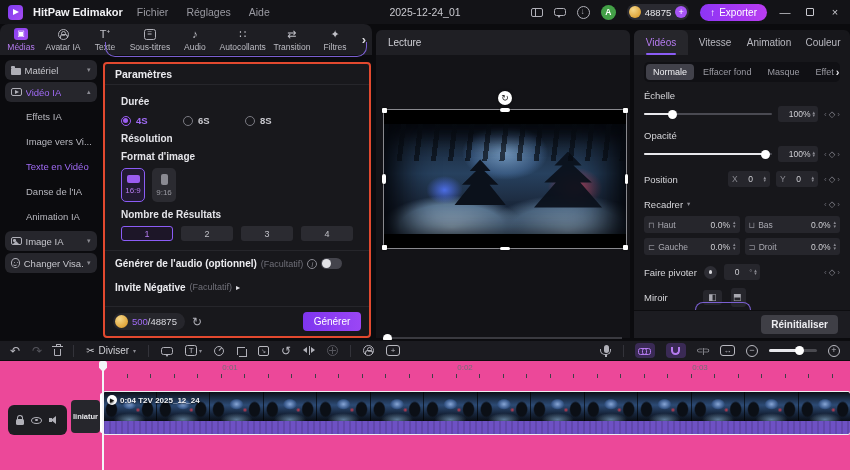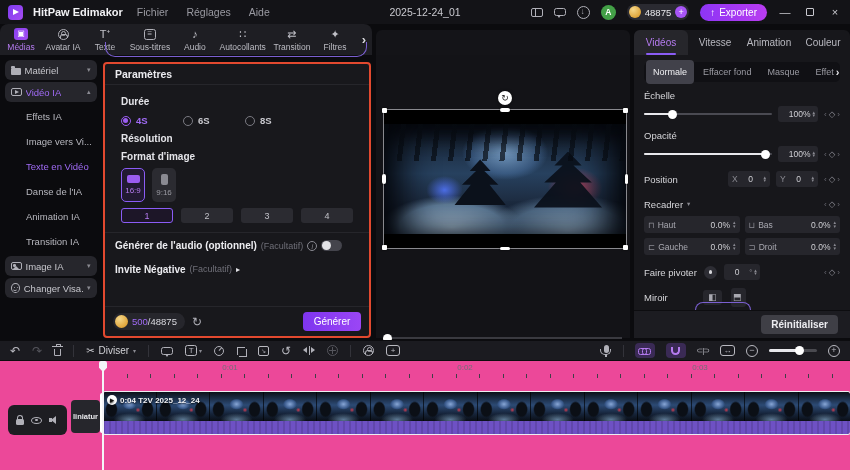--- a/index.html
+++ b/index.html
@@ -143,21 +143,21 @@
     linear-gradient(#cfcfd4,#cfcfd4) 100% 100%/4px 1.2px no-repeat,linear-gradient(#cfcfd4,#cfcfd4) 100% 100%/1.2px 4px no-repeat;}
 
   
   #propspanel{left:634px;top:30px;width:216px;height:280px;background:#17171b;border-radius:6px 6px 0 0;}
   .rp-tabs{height:25px;display:flex;align-items:stretch;}
   .rp-tab{flex:1;display:flex;align-items:center;justify-content:center;font-size:10px;color:#b9b9c0;position:relative;}
   .rp-tab.active{background:#26262b;border-radius:6px 6px 0 0;color:#b57bf0;}
   .rp-tab.active::after{content:"";position:absolute;bottom:0;left:12px;right:12px;height:2px;background:#8b5cf6;border-radius:1px;}
   .rp-content{padding:7px 10px 0 10px;}
   .subtabs{height:20px;background:#101014;border-radius:5px;display:flex;align-items:center;padding:2px;gap:2px;}
-  .subtab{flex:none;padding:12px 7px;height:16px;display:flex;align-items:center;font-size:9px;color:#9a9aa2;border-radius:4px;white-space:nowrap;}
+  .subtab{flex:none;padding:4px 7px;height:16px;display:flex;align-items:center;font-size:9px;color:#9a9aa2;border-radius:4px;white-space:nowrap;}
   .subtab.active{background:#41414a;color:#f0f0f3;}
   .subtab-more{margin-left:auto;color:#e8e8ec;font-size:11px;font-weight:bold;}
   .rp-label{color:#d6d6da;font-size:9.5px;margin-top:8px;}
   .slider-row{display:flex;align-items:center;gap:6px;margin-top:5px;height:16px;}
   .slider{flex:1;height:2.5px;background:#4a4a52;border-radius:2px;position:relative;}
   .slider .fill{position:absolute;left:0;top:0;bottom:0;background:#e8e8ec;border-radius:2px;}
   .slider .knob{position:absolute;top:-3.2px;width:9px;height:9px;border-radius:50%;background:#fff;}
   .valbox{width:40px;height:16px;background:#26262c;border-radius:3px;display:flex;align-items:center;padding:0 3px;gap:2px;}
   .valbox .v{flex:1;text-align:right;font-size:8.5px;color:#cfcfd4;}
   .spin{display:flex;flex-direction:column;line-height:3.5px;font-size:5px;color:#8a8a92;}
@@ -347,21 +347,20 @@
     <div class="sb-pill purple">
       <span class="ic i-clap"></span>
       <span class="lbl">Vidéo IA</span>
       <span class="chev">▴</span>
     </div>
     <div class="sb-item">Effets IA</div>
     <div class="sb-item">Image vers Vi...</div>
     <div class="sb-item active">Texte en Vidéo</div>
     <div class="sb-item">Danse de l'IA</div>
     <div class="sb-item">Animation IA</div>
-    <div class="sb-item">Transition IA</div>
     <div class="sb-pill">
       <span class="ic i-img"></span>
       <span class="lbl">Image IA</span>
       <span class="chev">▾</span>
     </div>
     <div class="sb-pill">
       <span class="ic i-face"></span>
       <span class="lbl">Changer Visa...</span>
       <span class="chev">▾</span>
     </div>
@@ -391,20 +390,21 @@
       <div class="aspect-row">
         <span class="aspect-btn sel">
             <span class="ar-169"></span>
             <span>16:9</span>
           </span>
         <span class="aspect-btn">
             <span class="ar-916"></span>
             <span>9:16</span>
           </span>
       </div>
+      <div class="pm-label">Nombre de Résultats</div>
       <div class="res-row">
         <span class="res-btn sel">1</span>
         <span class="res-btn">2</span>
         <span class="res-btn">3</span>
         <span class="res-btn">4</span>
       </div>
     </div>
     <div class="pm-div"></div>
     <div class="pm-row">
       <span class="pm-bold">Générer de l'audio (optionnel)</span>
@@ -422,20 +422,21 @@
         <span class="coin-sm"></span>
         <span class="cost-used">500</span>
           <span class="cost-total" style="margin-left:-4px;">/48875</span>
       </span>
       <span class="refresh">↻</span>
       <span class="gen-btn">Générer</span>
     </div>
   </div>
 
   <div id="preview" class="abs">
+    <div class="pv-header">Lecture</div>
     <div class="stage">
       <div class="rotate-handle" style="left:122px;top:36px;">↻</div>
       <div class="selection">
         <div class="vframe">
           <div class="pagoda pag1"></div>
           <div class="pagoda pag2"></div>
           <div class="vines"></div>
         </div>
         <span class="handle h-c" style="left:-2px;top:-2px;"></span>
         <span class="handle h-ht" style="left:116px;top:-2px;"></span>

